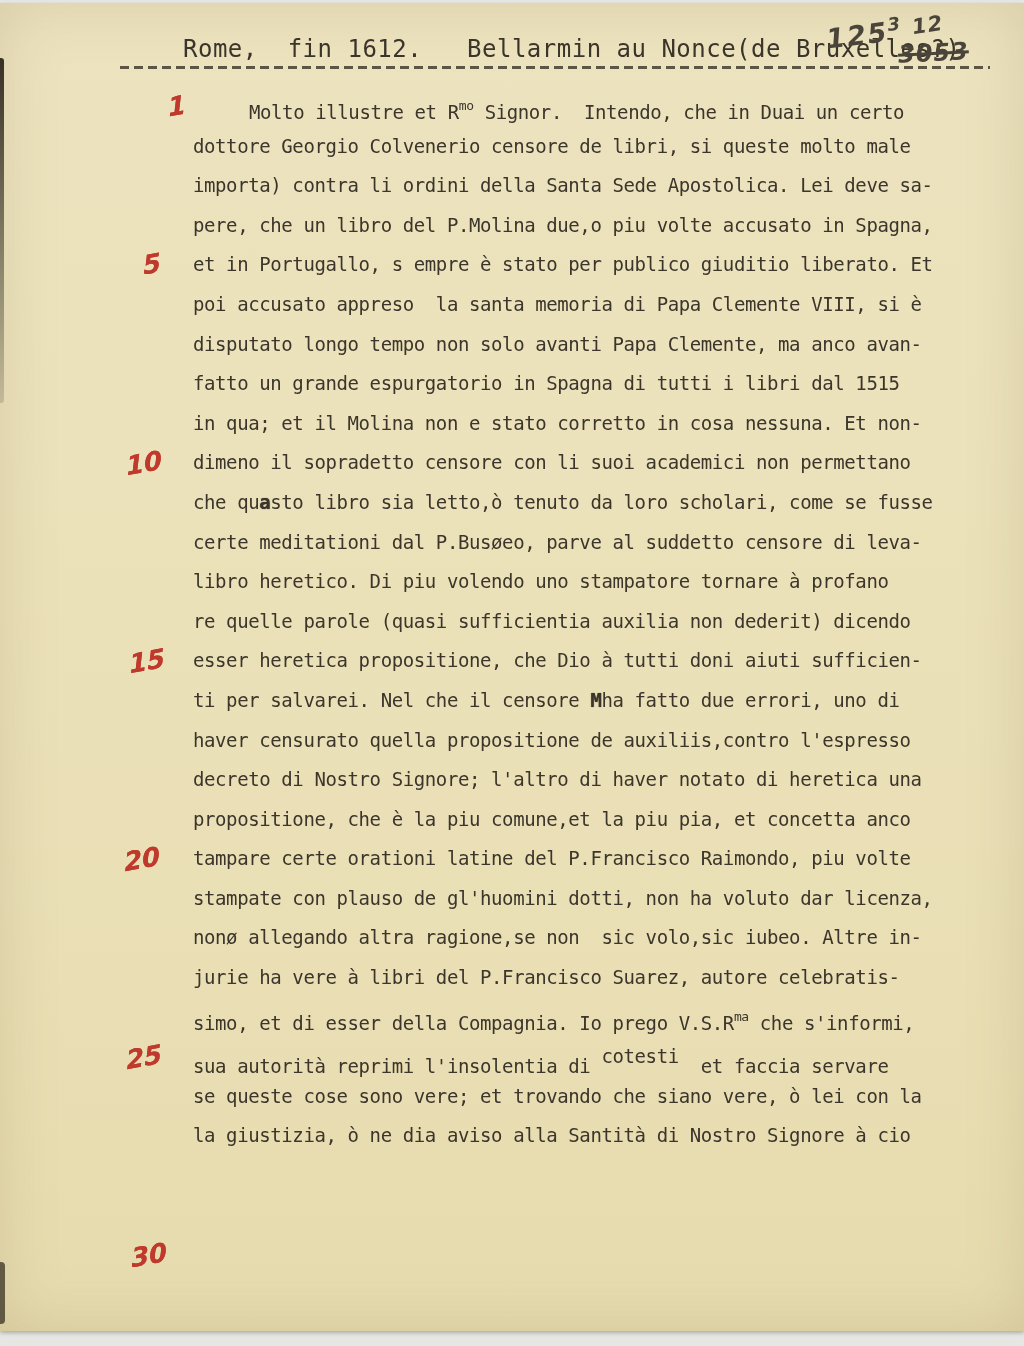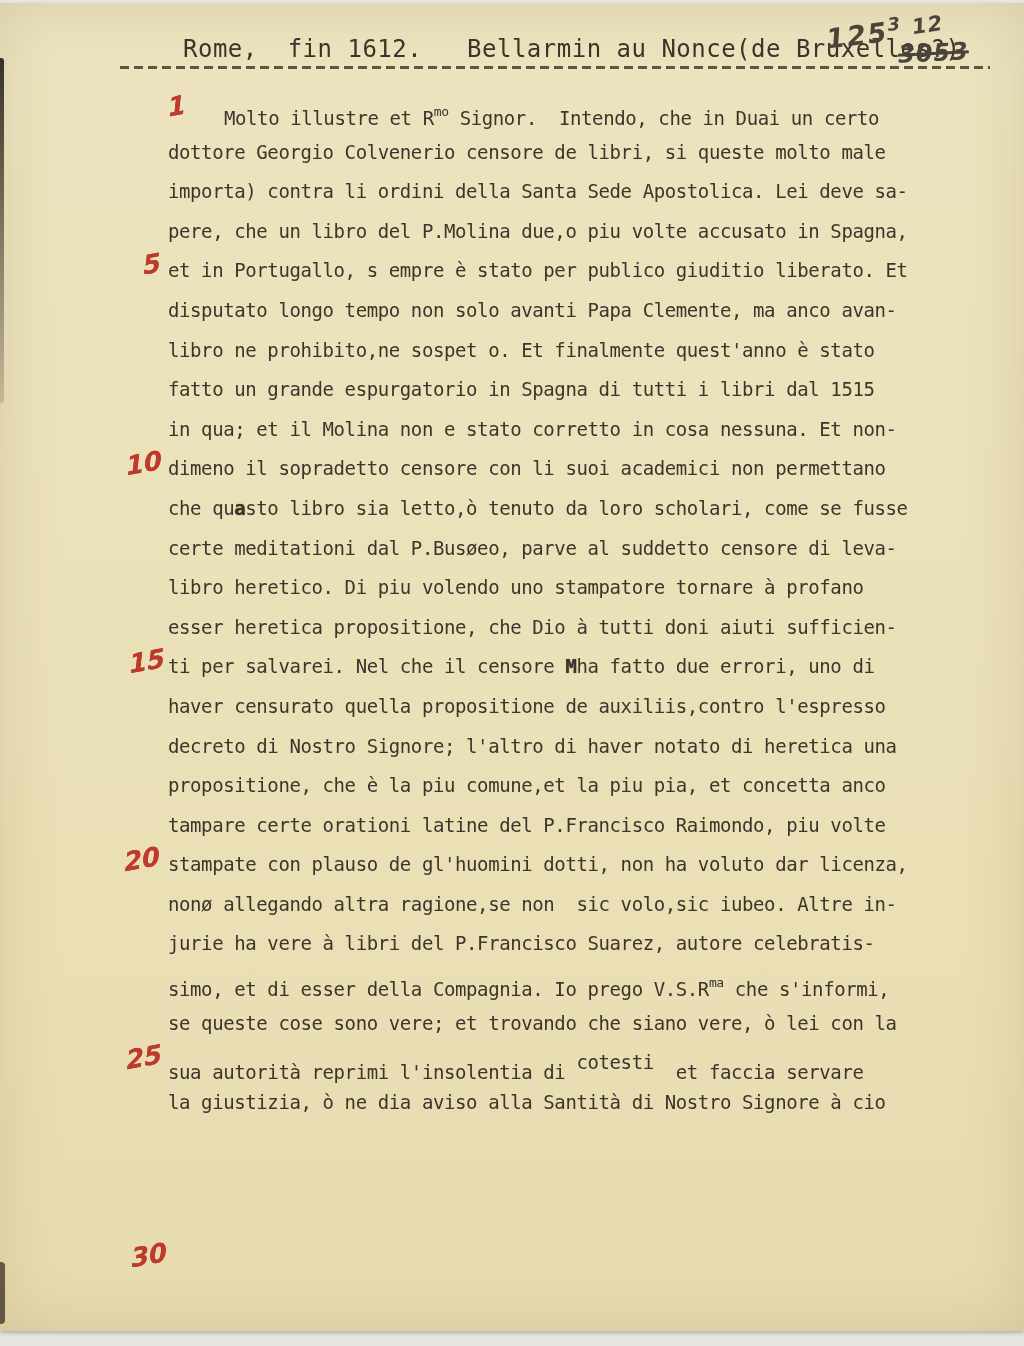--- a/index.html
+++ b/index.html
@@ -36,22 +36,22 @@
   .pencil{
     position:absolute;color:#4b443a;
     font-family:"DejaVu Sans",sans-serif;font-style:italic;font-weight:bold;
   }
   #pencil-main{left:826px;top:14px;font-size:27px;transform:rotate(-7deg);letter-spacing:2px;}
   #pencil-main sup{font-size:18px;vertical-align:10px;}
   #pencil-small{left:912px;top:10px;font-size:21px;transform:rotate(-9deg);letter-spacing:1px;}
   #pencil-struck{left:898px;top:36px;font-size:24px;transform:rotate(-3deg);
     text-decoration:line-through;text-decoration-thickness:3px;letter-spacing:1px;}
   #body-lines{
-    position:absolute;left:168px;top:88px;width:815px;
-    font-size:19px;line-height:42px;color:#3b352b;
+    position:absolute;left:193px;top:88px;width:815px;
+    font-size:19px;line-height:30px;color:#3b352b;
   }
   .line{white-space:pre;height:39.6px;letter-spacing:-0.4px;}
   .line.indent{text-indent:56px;}
   .line .sup{font-size:13px;vertical-align:9px;letter-spacing:-0.4px;}
   .line .raised{vertical-align:10px;}
   .line .blot{font-weight:bold;text-shadow:0 0 1px #3b352b;}
   .margin-num{
     position:absolute;color:#bf3a2c;
     font-family:"DejaVu Sans",sans-serif;font-style:italic;font-weight:bold;
     font-size:26px;transform:rotate(-10deg) skewX(-6deg);
@@ -81,35 +81,36 @@
       <span class="margin-num" style="left: 126px; top: 1039px;">25</span>
       <span class="margin-num" style="left: 131px; top: 1237px;">30</span>
     </div>
 
   <div id="body-lines">
       <div class="line indent"><span>Molto illustre et R</span><span class="sup">mo</span><span> Signor.  Intendo, che in Duai un certo</span></div>
       <div class="line"><span>dottore Georgio Colvenerio censore de libri, si queste molto male</span></div>
       <div class="line"><span>importa) contra li ordini della Santa Sede Apostolica. Lei deve sa-</span></div>
       <div class="line"><span>pere, che un libro del P.Molina due,o piu volte accusato in Spagna,</span></div>
       <div class="line"><span>et in Portugallo, s empre è stato per publico giuditio liberato. Et</span></div>
+      <div class="line"><span>poi accusato appreso  la santa memoria di Papa Clemente VIII, si è</span></div>
       <div class="line"><span>disputato longo tempo non solo avanti Papa Clemente, ma anco avan-</span></div>
-      <div class="line"><span>libro ne prohibito,ne sospet o. Et finalmente quest'anno è stato</span></div>
       <div class="line"><span>fatto un grande espurgatorio in Spagna di tutti i libri dal 1515</span></div>
       <div class="line"><span>in qua; et il Molina non e stato corretto in cosa nessuna. Et non-</span></div>
       <div class="line"><span>dimeno il sopradetto censore con li suoi academici non permettano</span></div>
       <div class="line"><span>che qu</span><span class="blot">a</span><span>sto libro sia letto,ò tenuto da loro scholari, come se fusse</span></div>
       <div class="line"><span>certe meditationi dal P.Busøeo, parve al suddetto censore di leva-</span></div>
       <div class="line"><span>libro heretico. Di piu volendo uno stampatore tornare à profano</span></div>
+      <div class="line"><span>re quelle parole (quasi sufficientia auxilia non dederit) dicendo</span></div>
       <div class="line"><span>esser heretica propositione, che Dio à tutti doni aiuti sufficien-</span></div>
       <div class="line"><span>ti per salvarei. Nel che il censore </span><span class="blot">M</span><span>ha fatto due errori, uno di</span></div>
       <div class="line"><span>haver censurato quella propositione de auxiliis,contro l'espresso</span></div>
       <div class="line"><span>decreto di Nostro Signore; l'altro di haver notato di heretica una</span></div>
       <div class="line"><span>propositione, che è la piu comune,et la piu pia, et concetta anco</span></div>
       <div class="line"><span>tampare certe orationi latine del P.Francisco Raimondo, piu volte</span></div>
       <div class="line"><span>stampate con plauso de gl'huomini dotti, non ha voluto dar licenza,</span></div>
       <div class="line"><span>nonø allegando altra ragione,se non  sic volo,sic iubeo. Altre in-</span></div>
       <div class="line"><span>jurie ha vere à libri del P.Francisco Suarez, autore celebratis-</span></div>
       <div class="line"><span>simo, et di esser della Compagnia. Io prego V.S.R</span><span class="sup">ma</span><span> che s'informi,</span></div>
+      <div class="line"><span>sua autorità reprimi l'insolentia di </span><span class="raised">cotesti</span><span>  et faccia servare</span></div>
       <div class="line"><span>se queste cose sono vere; et trovando che siano vere, ò lei con la</span></div>
-      <div class="line"><span>sua autorità reprimi l'insolentia di </span><span class="raised">cotesti</span><span>  et faccia servare</span></div>
       <div class="line"><span>la giustizia, ò ne dia aviso alla Santità di Nostro Signore à cio</span></div>
     </div>
 </div>
 
 </body></html>

